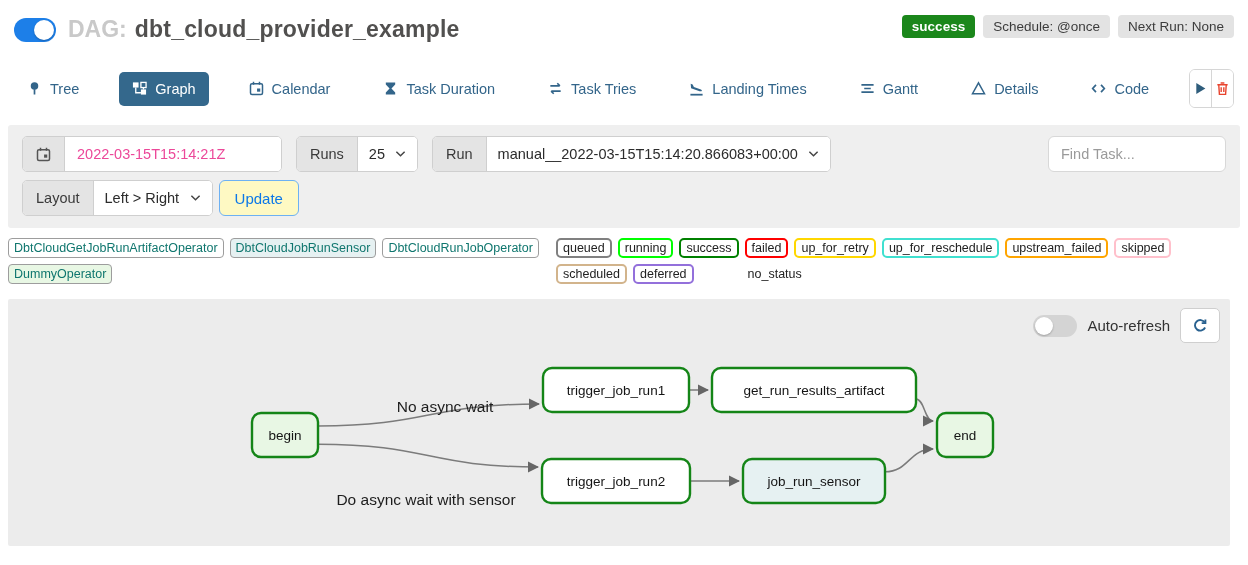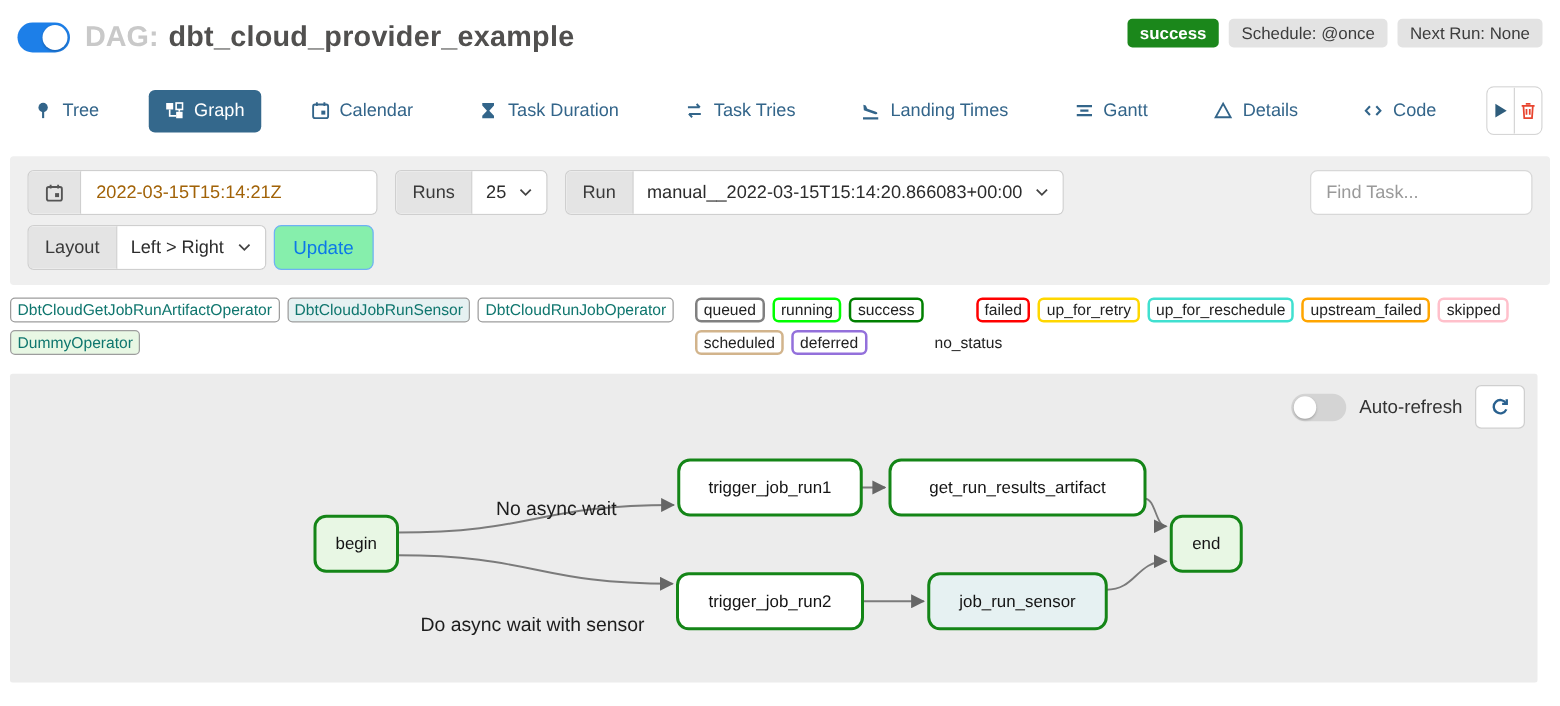--- a/index.html
+++ b/index.html
@@ -36,26 +36,26 @@
   .act-trash { color:#e8442e; }
 
   
   .filterbar { margin:17px 8px 0 8px; background:#efefef; border-radius:3px; padding:11px 14px 12px 14px; }
   .frow { display:flex; align-items:center; gap:14px; }
   .frow + .frow { margin-top:8px; }
   .igroup { display:inline-flex; align-items:stretch; border:1px solid #cfcfcf; border-radius:5px; background:#fff; height:36px; overflow:hidden; }
   .ilabel { background:#e4e4e4; display:flex; align-items:center; padding:0 13px; font-size:14.5px; color:#3a3a3a;
     border-right:1px solid #cfcfcf; gap:6px; }
   .iselect { display:flex; align-items:center; gap:10px; padding:0 11px; font-size:14.5px; color:#2c2c2c; background:#fff; cursor:pointer; white-space:nowrap; }
-  .date-input { border:none; outline:none; font-family:inherit; font-size:14.5px; color:#a16207; width:236px; padding:0 12px; }
+  .date-input { border:none; outline:none; font-family:inherit; font-size:14.5px; color:#ec4899; width:216px; padding:0 12px; }
   .find-task { margin-left:auto; }
   .find-task input { height:36px; width:178px; border:1px solid #d8d8d8; border-radius:6px; padding:0 12px;
     font-family:inherit; font-size:14.5px; color:#2c2c2c; outline:none; background:#fff; }
   .find-task input::placeholder { color:#9a9a9a; }
-  .update-btn { height:36px; padding:0 15px; background:#86efac; border:1.5px solid #6db1f3; color:#0c78e8;
+  .update-btn { height:36px; padding:0 15px; background:#fef9c3; border:1.5px solid #6db1f3; color:#0c78e8;
     font-size:15px; font-family:inherit; border-radius:6px; cursor:pointer; }
 
   
   .legend { display:flex; padding:10px 6px 6px 8px; align-items:flex-start; }
   .legend-ops { width:548px; display:flex; flex-wrap:wrap; gap:6px; align-content:flex-start; }
   .op-badge { border:1px solid #9d9d9d; border-radius:4px; padding:2px 5px; font-size:12.5px; color:#0f766e; white-space:nowrap; }
   .legend-states { flex:1; display:flex; flex-wrap:wrap; gap:6px 6px; align-content:flex-start; align-items:center; }
   .state-badge { border:2px solid; border-radius:5px; padding:1px 5px; font-size:12.5px; color:#222; background:#fff; white-space:nowrap; }
   .no-status { font-size:12.5px; color:#222; padding:1px 4px;margin-left:44px; }
 
@@ -248,21 +248,21 @@
   <div class="legend-ops">
       <span class="op-badge" style="background: rgb(255, 255, 255);">DbtCloudGetJobRunArtifactOperator</span>
       <span class="op-badge" style="background: rgb(230, 241, 242);">DbtCloudJobRunSensor</span>
       <span class="op-badge" style="background: rgb(255, 255, 255);">DbtCloudRunJobOperator</span>
       <span class="op-badge" style="background: rgb(232, 247, 228);">DummyOperator</span>
     </div>
   <div class="legend-states">
       <span class="state-badge" style="border-color: rgb(128, 128, 128);">queued</span>
       <span class="state-badge" style="border-color: rgb(0, 255, 0);">running</span>
       <span class="state-badge" style="border-color: rgb(0, 128, 0);">success</span>
-      <span class="state-badge" style="border-color: rgb(255, 0, 0); margin-left: 36px;">failed</span>
+      <span class="state-badge" style="border-color: rgb(255, 0, 0);">failed</span>
       <span class="state-badge" style="border-color: rgb(255, 215, 0);">up_for_retry</span>
       <span class="state-badge" style="border-color: rgb(64, 224, 208);">up_for_reschedule</span>
       <span class="state-badge" style="border-color: rgb(255, 165, 0);">upstream_failed</span>
       <span class="state-badge" style="border-color: rgb(255, 192, 203);">skipped</span>
       <span class="state-badge" style="border-color: rgb(210, 180, 140);">scheduled</span>
       <span class="state-badge" style="border-color: rgb(147, 112, 219);">deferred</span>
       <span class="no-status">no_status</span>
     </div>
 </div>
 

